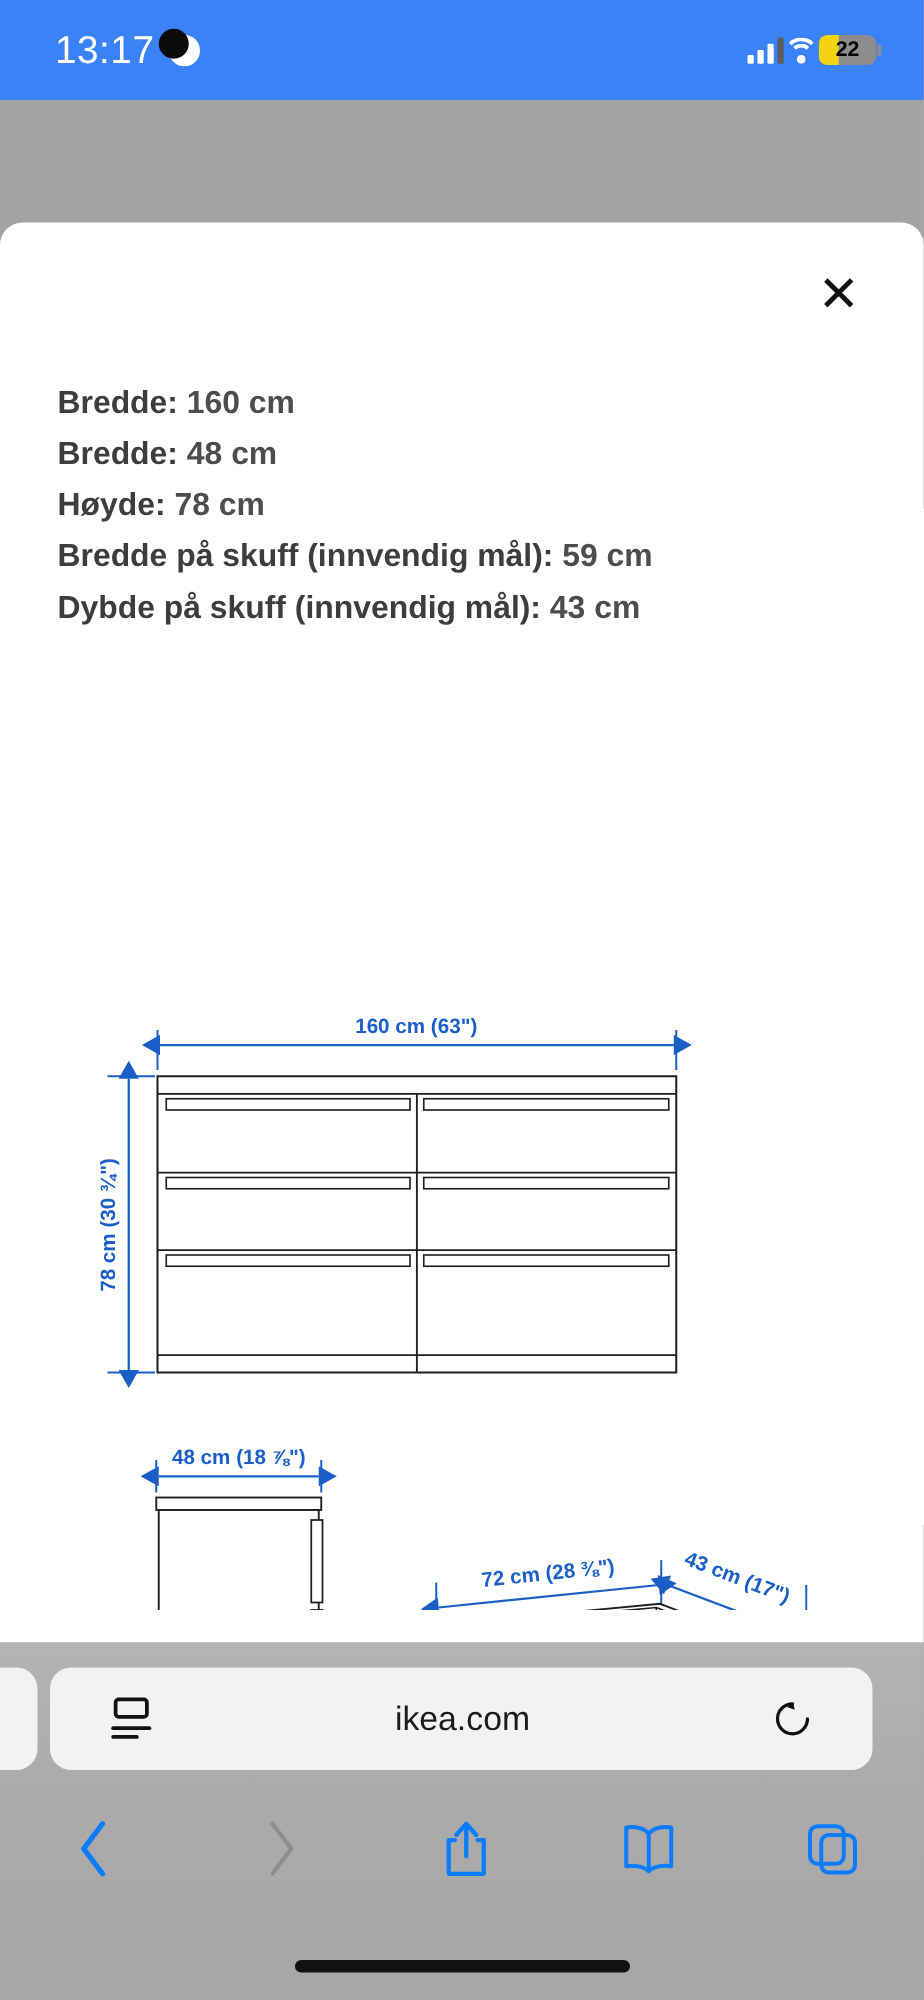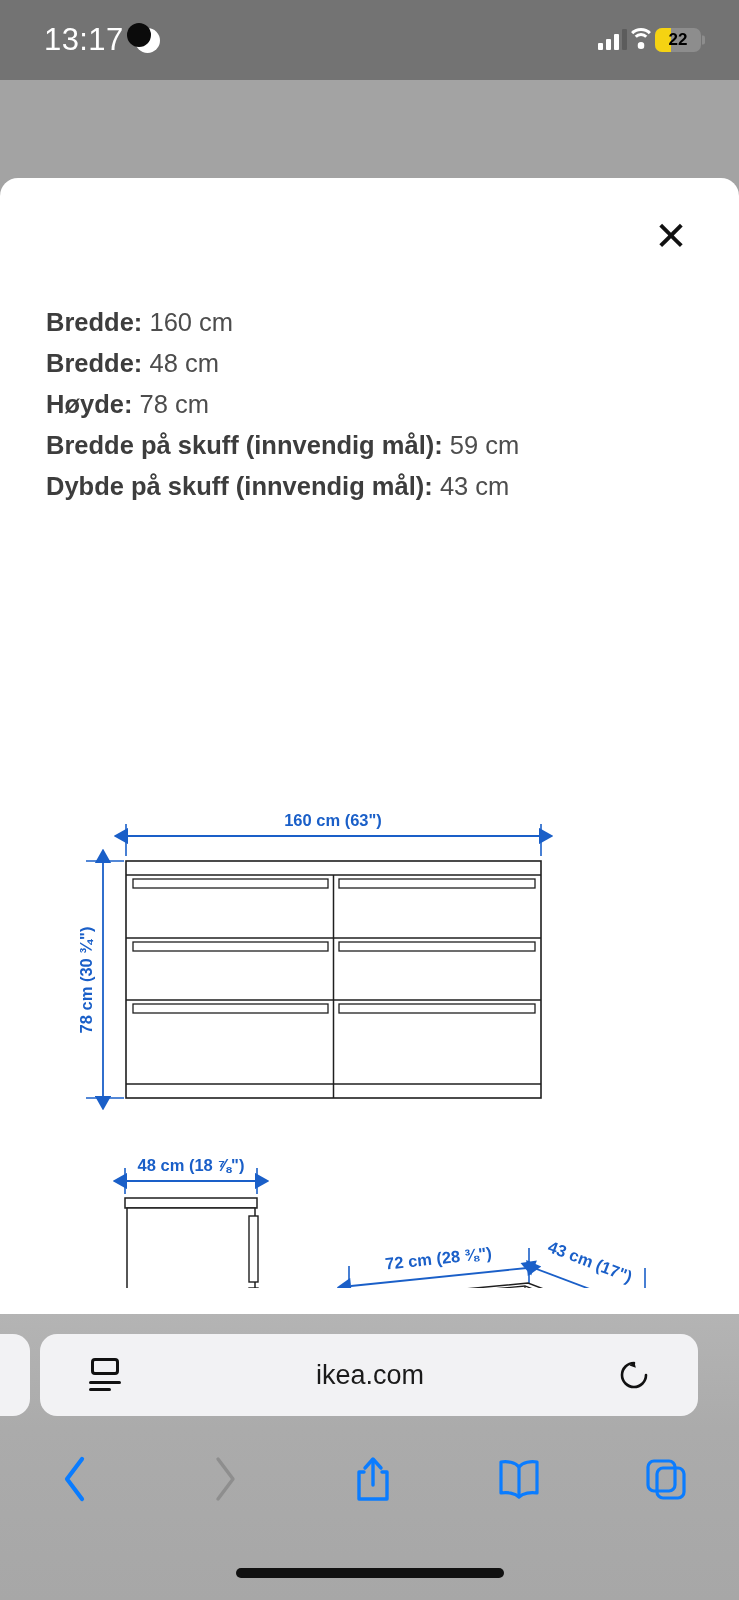--- a/index.html
+++ b/index.html
@@ -8,36 +8,36 @@
     font-family: "Liberation Sans", sans-serif;
     background: #a3a3a3;
     overflow: hidden;
   }
   .screen { position: relative; width: 739px; height: 1600px; }
 
   
   .statusbar {
     position: absolute; top: 0; left: 0;
     width: 739px; height: 80px;
-    background: #737373;
+    background: #3b82f6;
     display: flex; align-items: center; justify-content: space-between;
     padding: 0 38px 0 44px;
   }
   .sb-left { display: flex; align-items: center; gap: 11px; }
   .sb-time { color: #ffffff; font-size: 31px; font-weight: 400; letter-spacing: .4px; }
   .moon-icon { width: 25px; height: 25px; position: relative; display:block; }
   .moon-icon::before {
     content: ""; position: absolute; inset: 0;
     border-radius: 50%; background: #ffffff;
   }
   .moon-icon::after {
     content: ""; position: absolute; left: -8px; top: -5px;
     width: 24px; height: 24px; border-radius: 50%; background: #0b0b0b;
   }
-  .sb-right { display: flex; }
+  .sb-right { display: flex; align-items: center; }
   .signal { display: flex; align-items: flex-end; gap: 3px; height: 22px; }
   .signal i { display: block; width: 5px; background: #ffffff; border-radius: 1px; }
   .signal i:nth-child(1){ height: 7px; }
   .signal i:nth-child(2){ height: 11px; }
   .signal i:nth-child(3){ height: 16px; }
   .signal i:nth-child(4){ height: 21px; background: #5c5c5c; }
   .wifi { width: 28px; height: 21px; position: relative; }
   .wifi span {
     position: absolute; left: 50%; transform: translateX(-50%);
     border: 3px solid #ffffff; border-bottom-color: transparent;
@@ -84,21 +84,21 @@
     line-height: 1; cursor: pointer;
   }
 
   
   .specs { position: absolute; left: 46px; top: 124px; width: 650px; }
   .spec-row {
     font-size: 25.5px; color: #484848; line-height: 41px;
     white-space: nowrap;
   }
   .spec-label { font-weight: 700; color: #3d3d3d; }
-  .spec-value { font-weight: 400; color: #4d4d4d; }
+  .spec-value { font-weight: 700; color: #4d4d4d; }
 
   
   .drawings { position: absolute; left: 0; top: 450px; width: 739px; height: 660px; }
   .drawings svg { display: block; }
 
   
   .browser-chrome {
     position: absolute; left: 0; top: 1314px;
     width: 739px; height: 286px;
     background: linear-gradient(to bottom, #b4b4b4 0%, #ababab 40%, #a7a7a7 100%);

